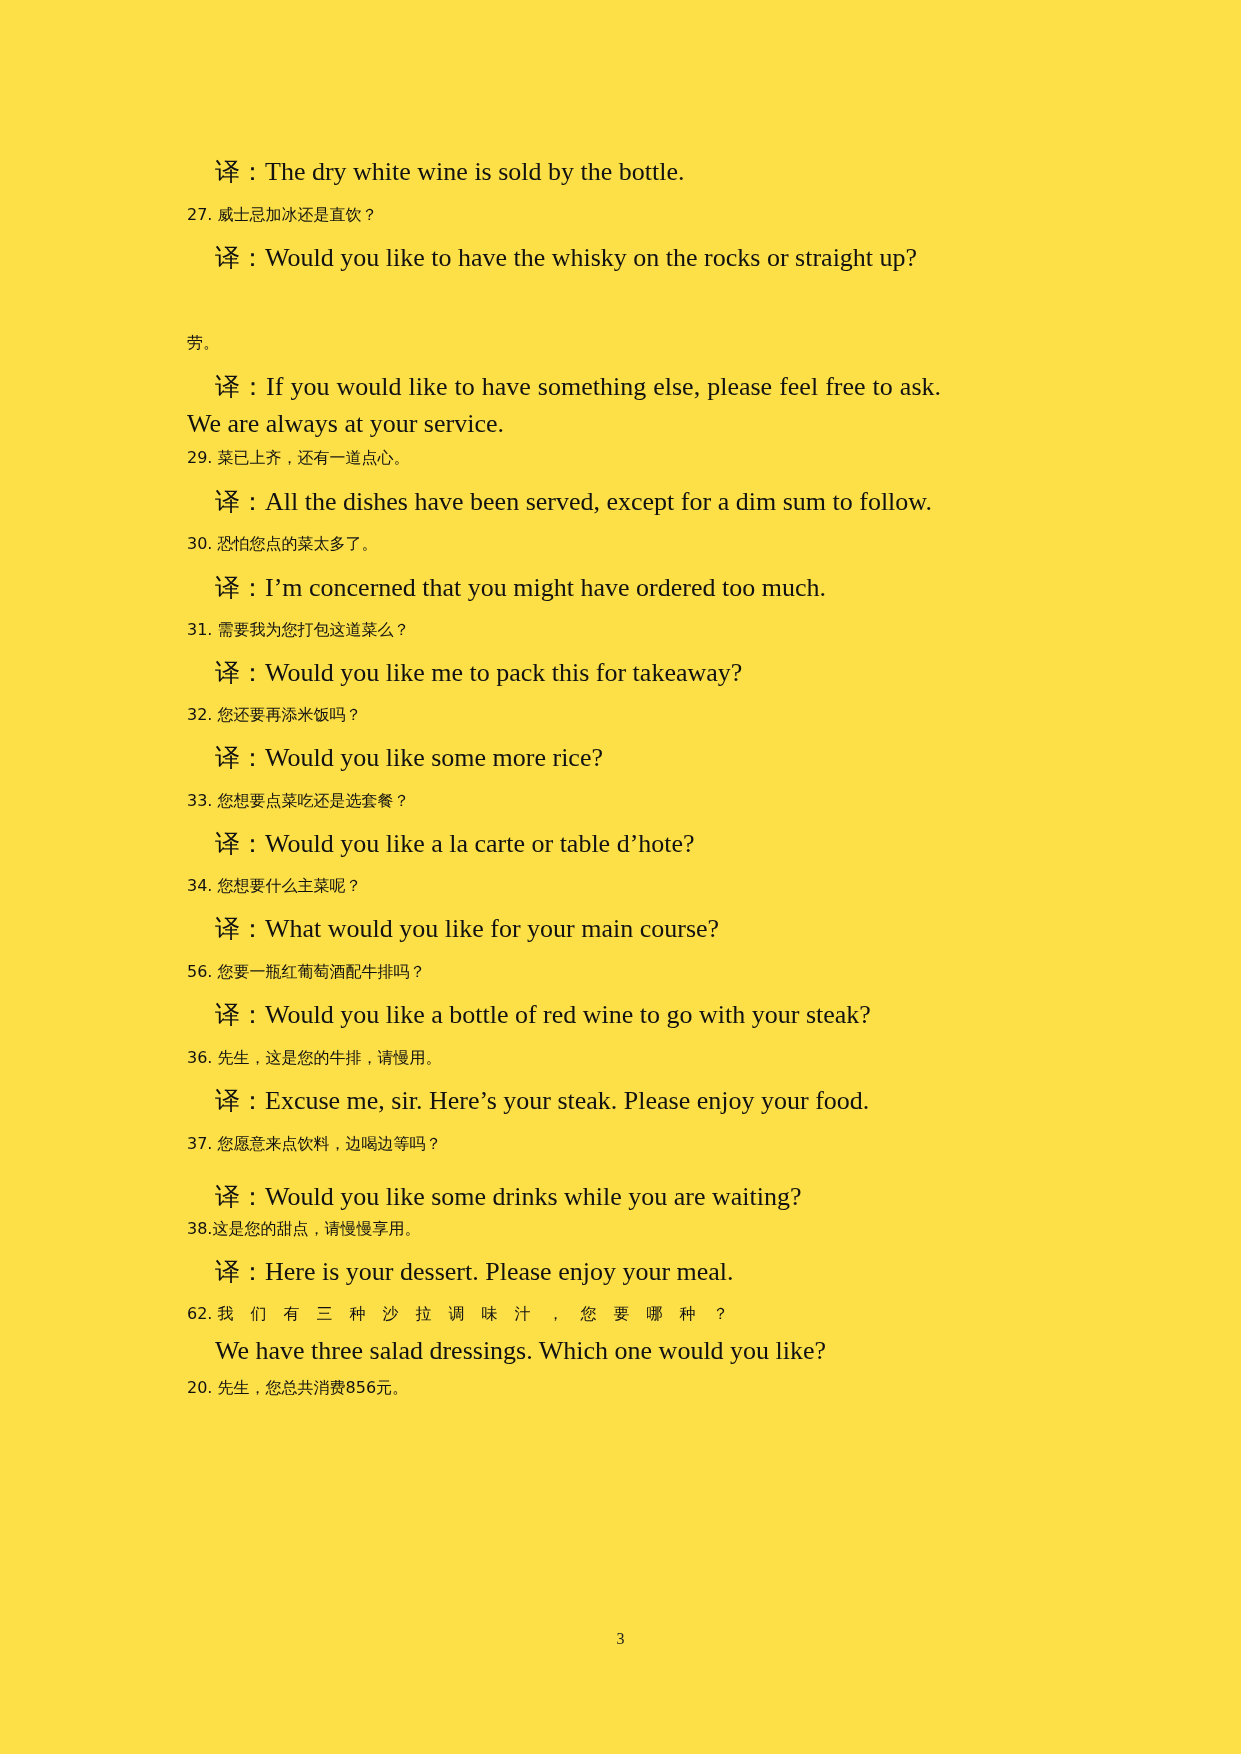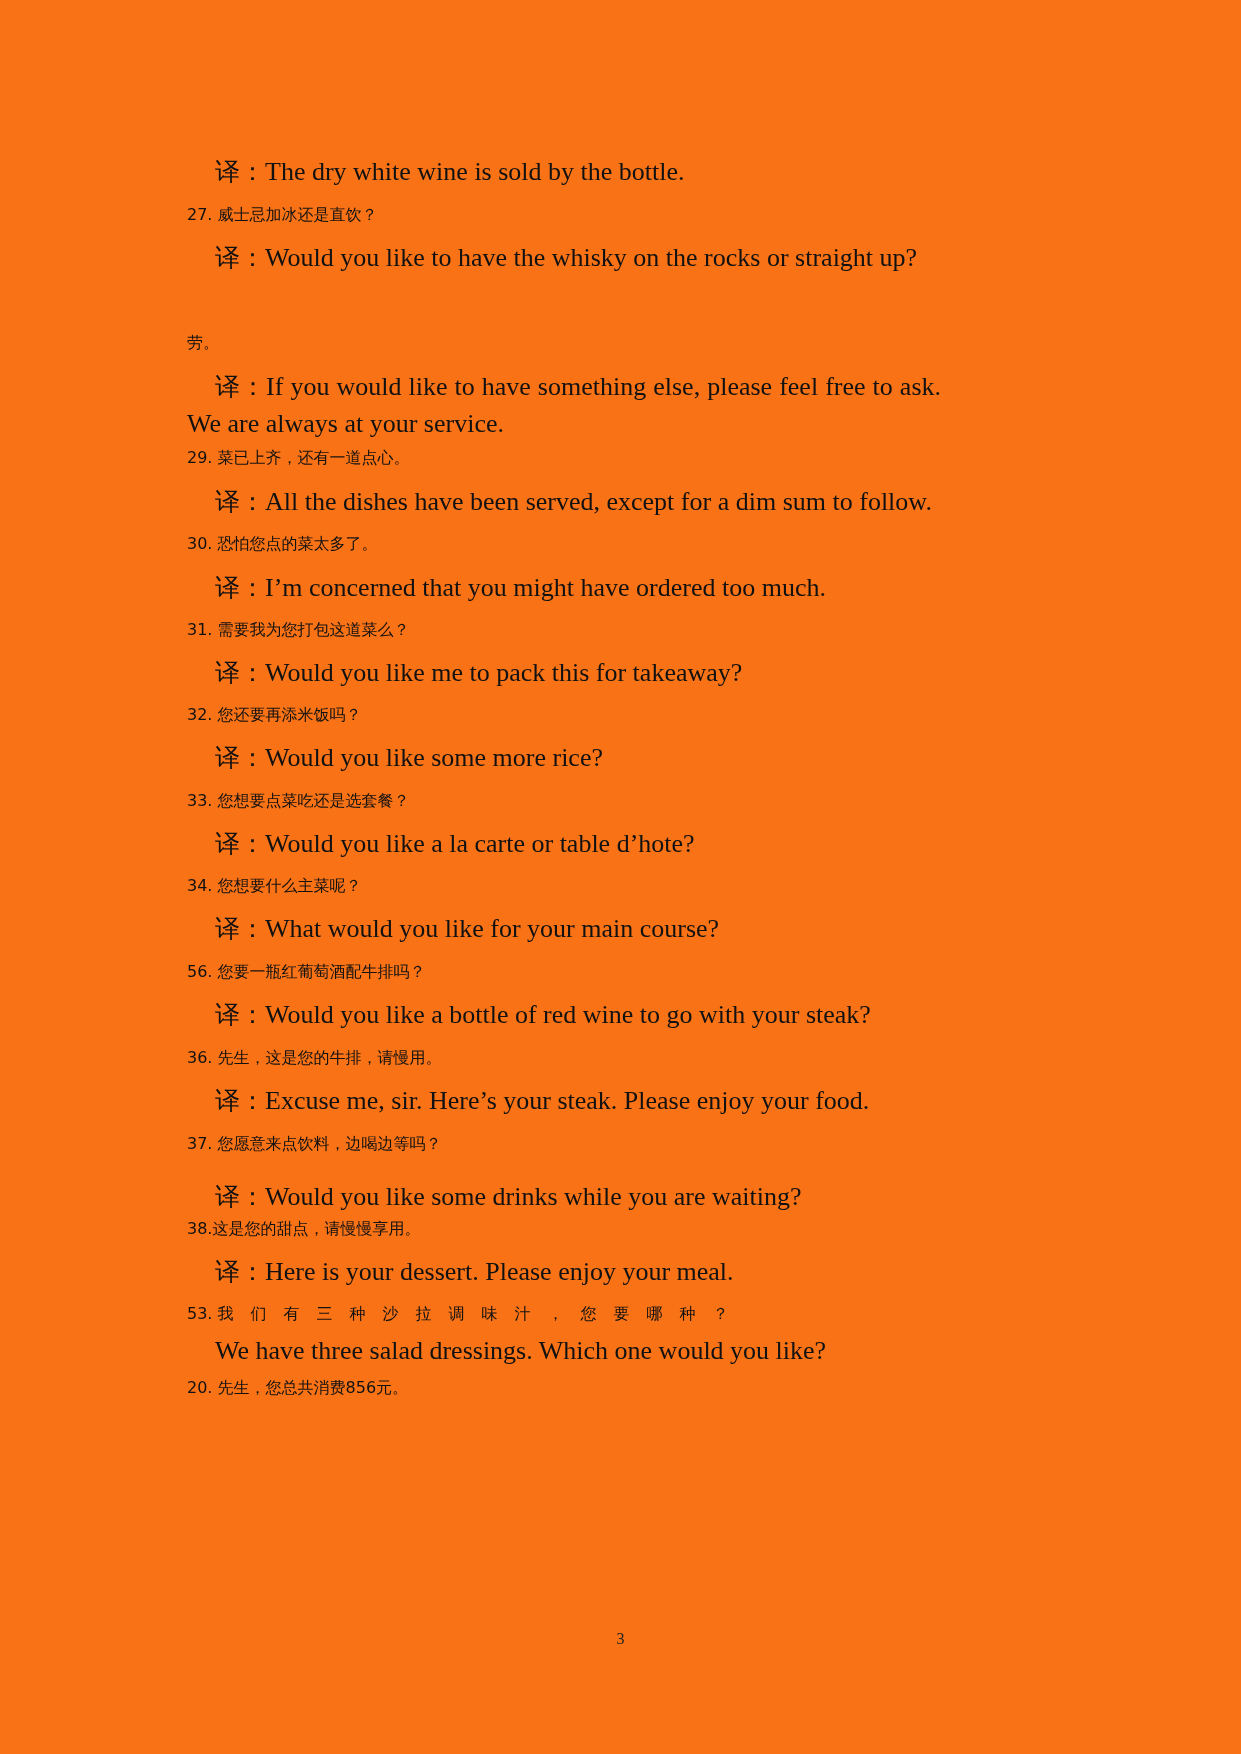--- a/index.html
+++ b/index.html
@@ -1,17 +1,17 @@
 <!DOCTYPE html>
 <html><head>
   <meta charset="utf-8">
   <style>
     html, body { margin: 0; padding: 0; background: #ffffff; }
     body { width: 1241px; height: 1754px; position: relative; overflow: hidden; }
-    .page { position: absolute; left: 0; top: 0; width: 1241px; height: 1754px; background: #f97316; }
+    .page { position: absolute; left: 0; top: 0; width: 1241px; height: 1754px; background: #fde047; }
     .line {
       position: absolute;
       left: 187px;
       white-space: nowrap;
       color: #111111;
       font-family: "Liberation Serif", "DejaVu Serif", serif;
       font-size: 26px;
       line-height: 34px;
     }
     .zh { font-family: "DejaVu Sans", "Liberation Sans", sans-serif; font-size: 16px; }
@@ -126,21 +126,21 @@
   </div>
 
   <div class="line zh" style="top:1212px;">
     <span class="num">38.</span><span>这是您的甜点，请慢慢享用。</span>
   </div>
   <div class="line indent" style="top:1255px;">
     <span class="label">译：</span><span>Here is your dessert. Please enjoy your meal.</span>
   </div>
 
   <div class="line zh" style="top:1297px;">
-    <span class="num">53.</span>
+    <span class="num">62.</span>
     <span class="spaced">我们有三种沙拉调味汁，您要哪种？</span>
   </div>
   <div class="line indent" style="top:1334px;">
     <span>We have three salad dressings. Which one would you like?</span>
   </div>
 
   <div class="line zh" style="top:1371px;">
     <span class="num">20.</span>
     <span>先生，您总共消费856元。</span>
   </div>

